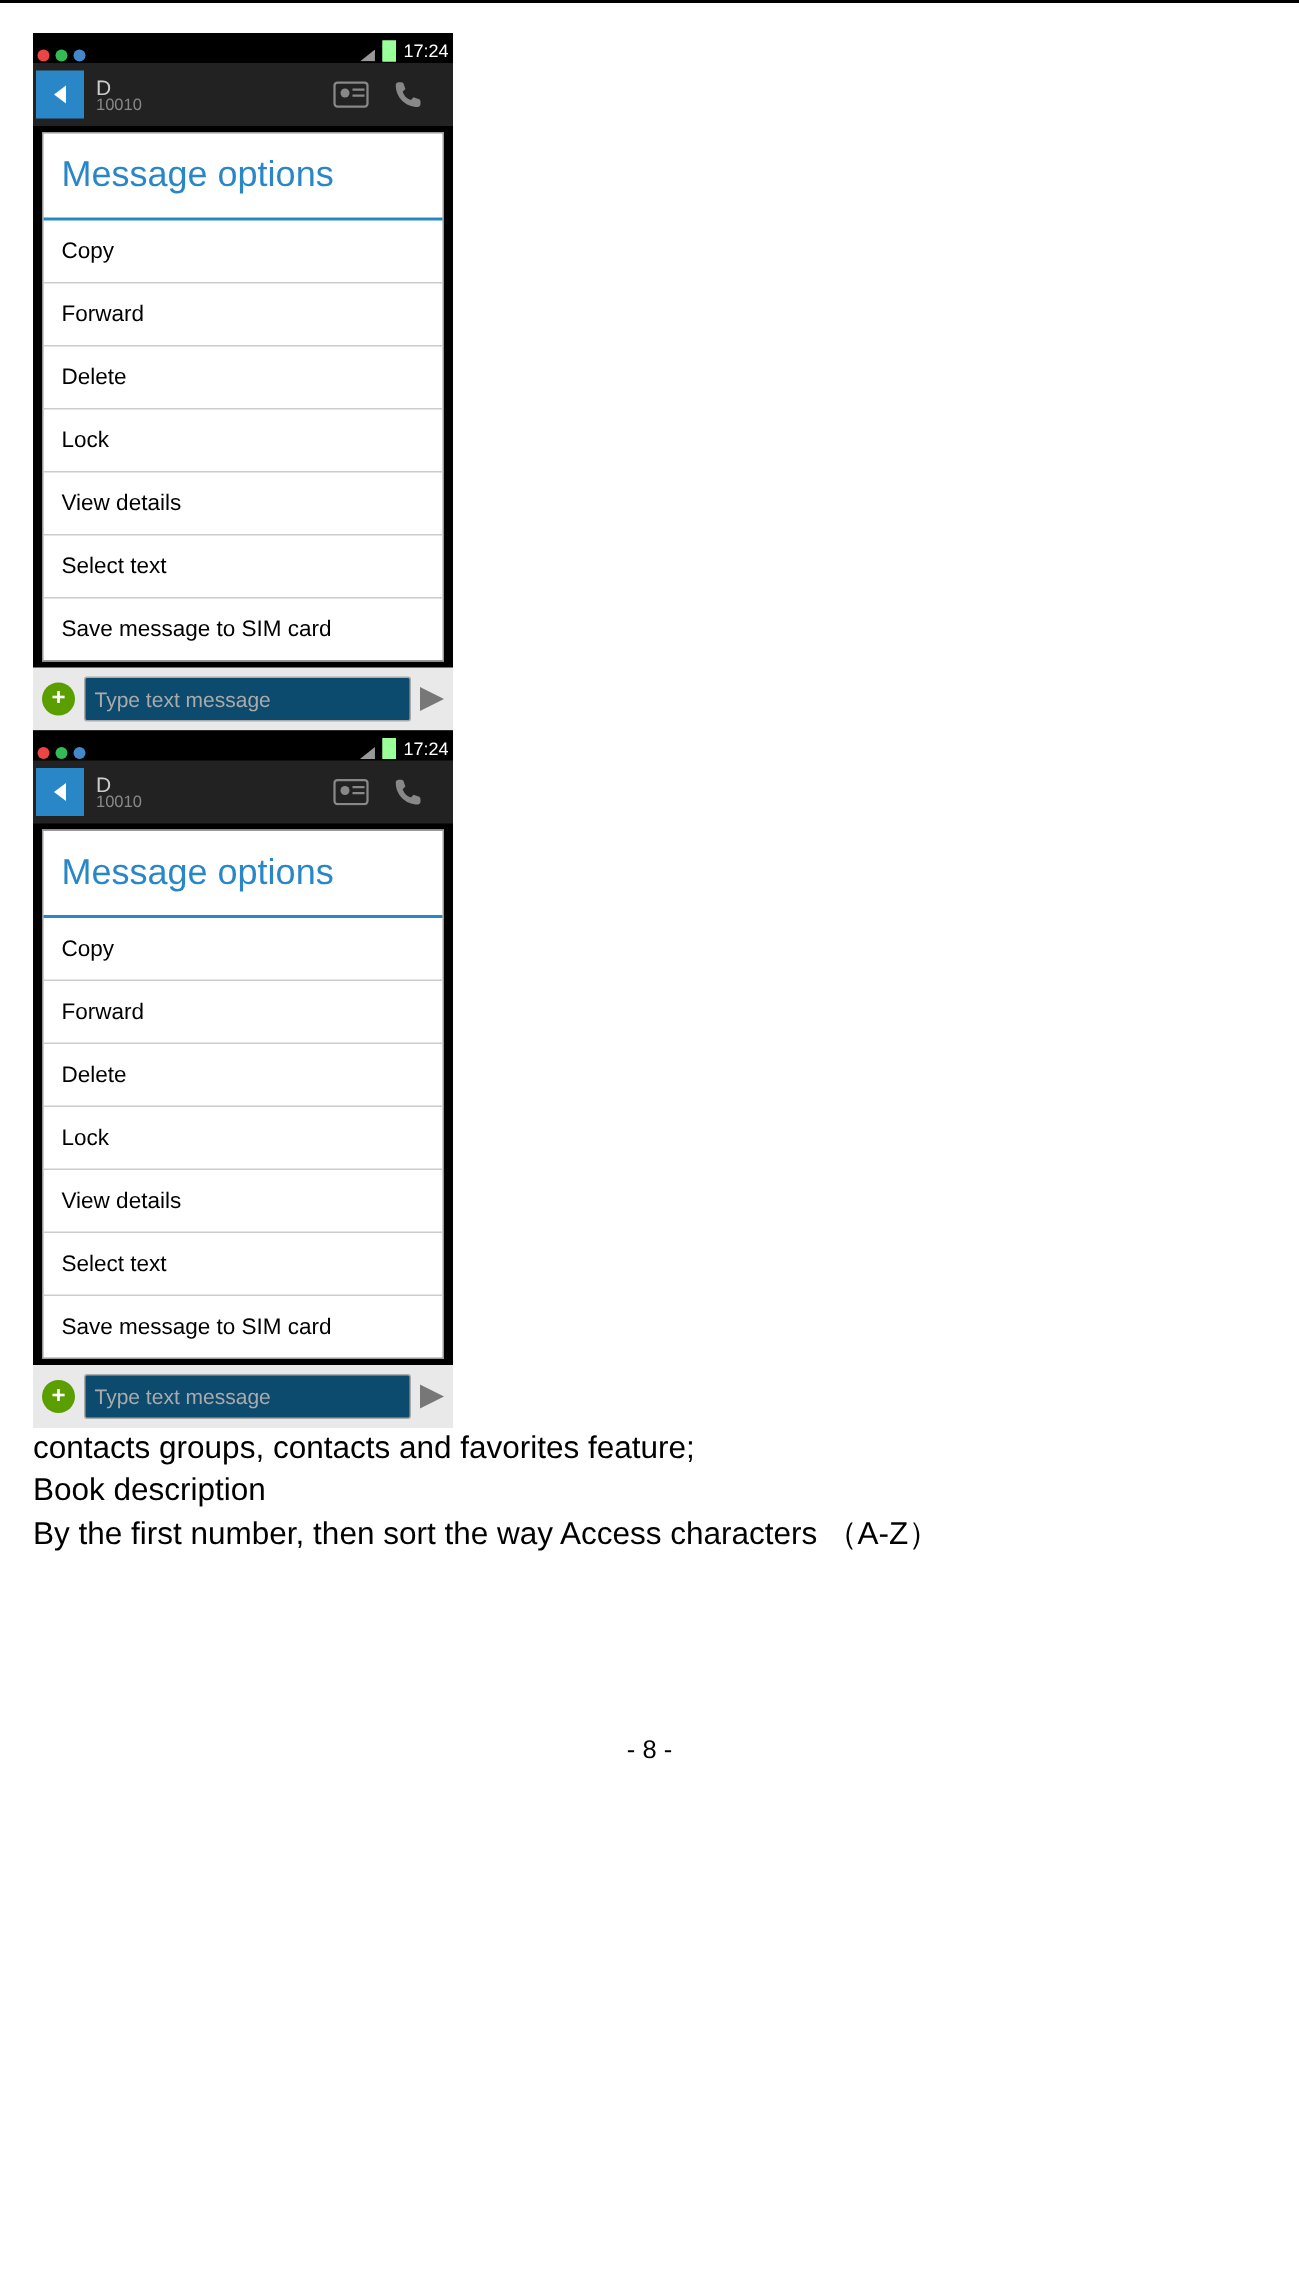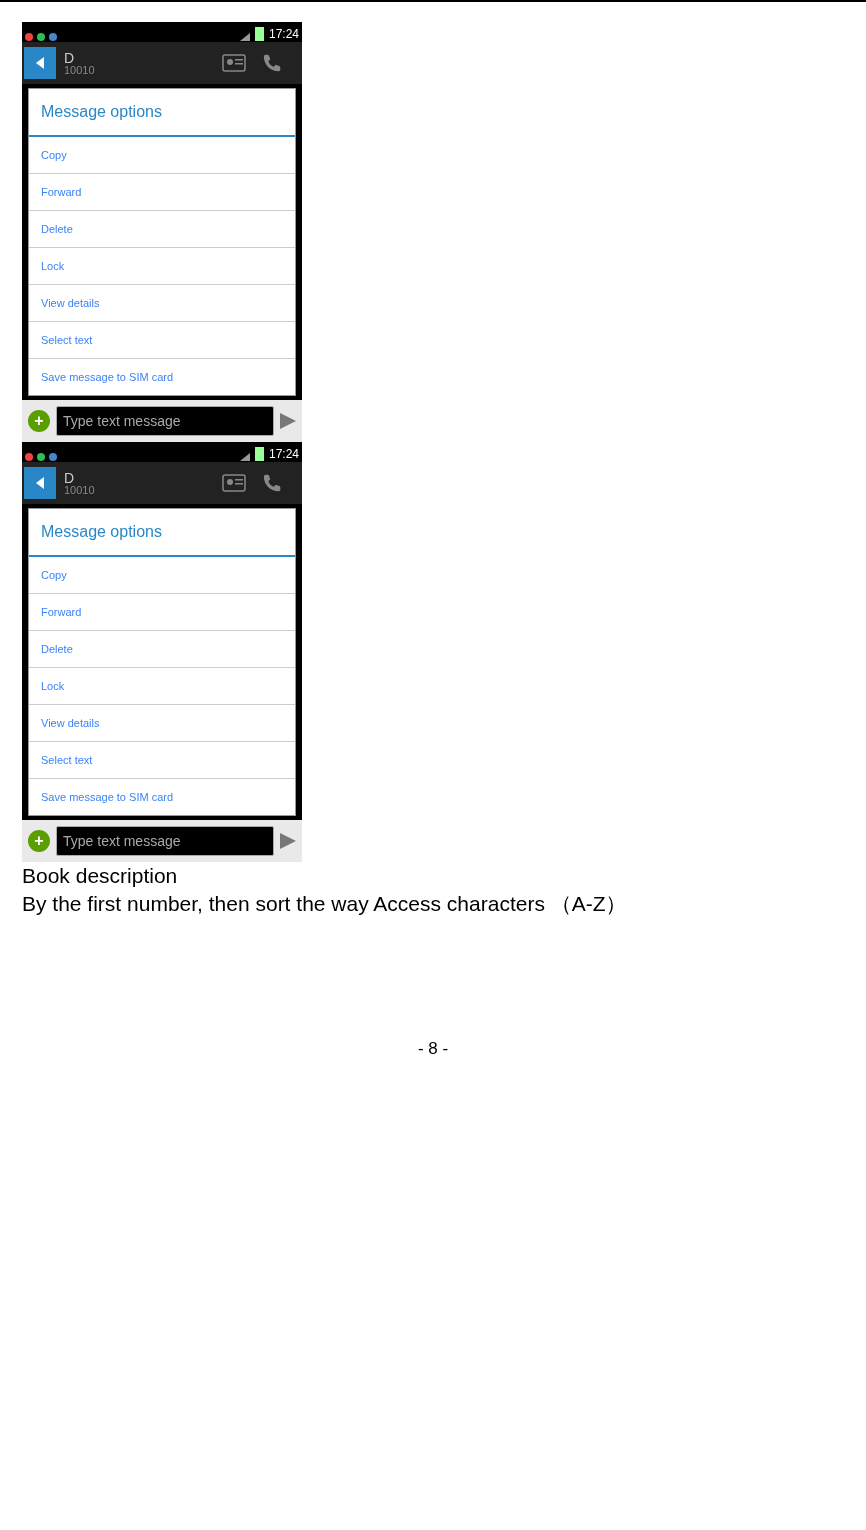--- a/index.html
+++ b/index.html
@@ -12,26 +12,26 @@
   .batt{width:7px;height:12px;background:#9f9;border:1px solid #9f9}
   .time{font-size:12px;color:#fff}
   .topbar{background:#222;display:flex;align-items:center;height:42px}
   .backbox{width:32px;height:32px;background:#2a87c7;display:flex;align-items:center;justify-content:center;margin-left:2px}
   .back-arrow{width:0;height:0;border-top:6px solid transparent;border-bottom:6px solid transparent;border-right:8px solid #fff}
   .contact{flex:1;color:#999;padding-left:8px}
   .cname{font-size:14px;color:#ccc;line-height:1}
   .cnum{font-size:11px;color:#888;line-height:1}
   .icon-slot{width:40px;text-align:center;color:#888}
   .modal{margin:4px 6px;border:1px solid #999;background:#fff;box-shadow:0 2px 6px rgba(0,0,0,.4)}
-  .modal-title{color:#2a87c7;font-size:16px;padding:14px 12px;border-bottom:2px solid #2a87c7}
-  .opt{padding:12px 12px;border-bottom:1px solid #ccc;font-size:11px;color:#3b82f6}
+  .modal-title{color:#2a87c7;font-size:24px;padding:14px 12px;border-bottom:2px solid #2a87c7}
+  .opt{padding:12px 12px;border-bottom:1px solid #ccc;font-size:15px;color:#000000}
   .opt:last-child{border-bottom:none}
   .composer{display:flex;align-items:center;background:#e9e9e9;height:42px;padding:0 6px;gap:6px}
   .plus{width:22px;height:22px;border-radius:50%;background:#5a9e00;color:#fff;display:flex;align-items:center;justify-content:center;font-weight:bold;font-size:16px}
-  .txtinput{flex:1;height:28px;border:1px solid #aaa;background:#000000;color:#aaa;font-size:14px;padding-left:6px;display:flex;align-items:center;border-radius:2px}
+  .txtinput{flex:1;height:28px;border:1px solid #aaa;background:#0c4a6e;color:#aaa;font-size:14px;padding-left:6px;display:flex;align-items:center;border-radius:2px}
   .send{width:0;height:0;border-top:8px solid transparent;border-bottom:8px solid transparent;border-left:16px solid #777}
   .body-text{font-size:21px;line-height:1.35;margin:24px 0 4px 0}
   .heading{font-size:21px;font-weight:bold;margin:6px 0 8px 0}
   .footer{text-align:center;font-size:17px;margin-top:120px;padding-bottom:40px}
   .az{font-family:Liberation Sans, sans-serif}
   svg{display:block}
 </style>
 </head>
 <body>
 
@@ -133,20 +133,21 @@
     </div>
     <div class="composer">
       <div class="plus">+</div>
       <div class="txtinput">Type text message</div>
       <div class="send"></div>
     </div>
   </div>
 
 
   <div class="body-text" style="margin-top:0">
+    <div>contacts groups, contacts and favorites feature;</div>
     <div>Book description</div>
     <div>
       <span>By the first number, then sort the way Access characters  </span><span class="az">（A-Z）</span>
     </div>
   </div>
 
   <div class="footer">- 8 -</div>
 </div>
 
 </body></html>

